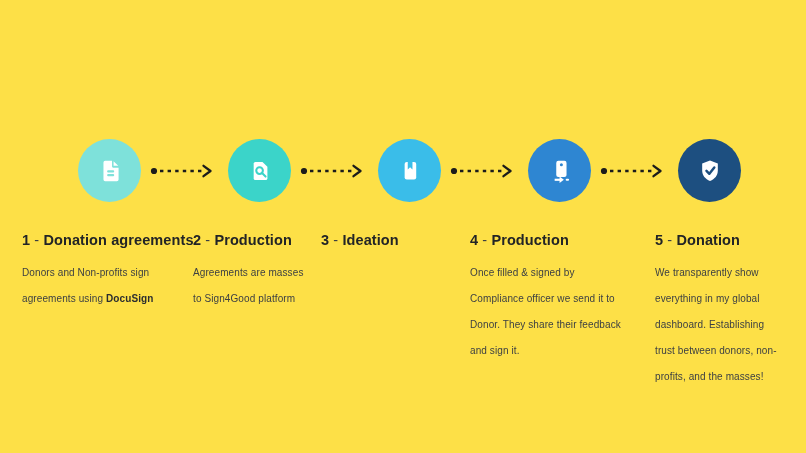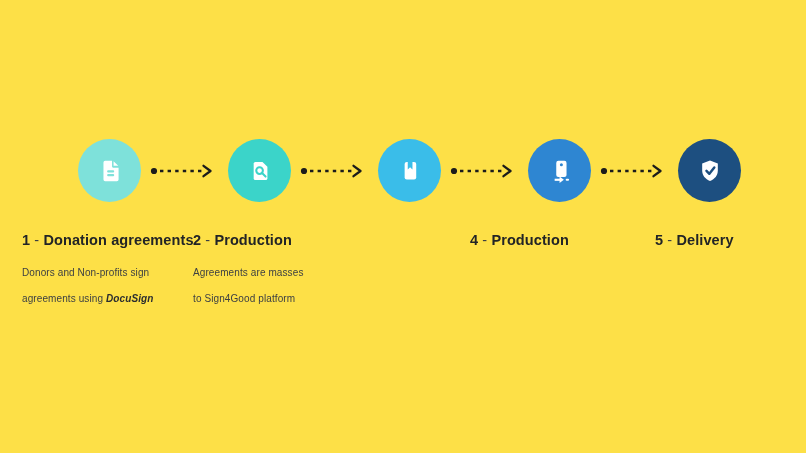--- a/index.html
+++ b/index.html
@@ -52,21 +52,20 @@
   .step-desc {
     margin: 0;
     font-size: 10px;
     line-height: 26px;
     color: #3d4043;
     letter-spacing: 0.1px;
     white-space: pre-line;
   }
   .step-desc .hl {
     font-weight: bold;
-    font-style: italic;
     color: #2b2d2f;
   }
 </style>
 </head>
 <body>
 
 <div class="canvas">
 
   <div class="step-circle" style="left: 78px; background-color: rgb(126, 225, 218); color: rgb(126, 225, 218);">
     <span>
@@ -146,23 +145,33 @@
 agreements using </span><span class="hl">DocuSign</span></p>
   </div>
 
   <div class="step-text" style="left:193px">
     <h3 class="step-title"><span>2</span> <span class="dash">-</span> <span>Production</span></h3>
     <p class="step-desc">Agreements are masses
 to Sign4Good platform</p>
   </div>
 
   <div class="step-text" style="left:321px">
+    <h3 class="step-title"><span>3</span> <span class="dash">-</span> <span>Ideation</span></h3>
   </div>
 
   <div class="step-text" style="left:470px">
     <h3 class="step-title"><span>4</span> <span class="dash">-</span> <span>Production</span></h3>
+    <p class="step-desc">Once filled &amp; signed by
+Compliance officer we send it to
+Donor. They share their feedback
+and sign it.</p>
   </div>
 
   <div class="step-text" style="left:655px">
-    <h3 class="step-title"><span>5</span> <span class="dash">-</span> <span>Delivery</span></h3>
+    <h3 class="step-title"><span>5</span> <span class="dash">-</span> <span>Donation</span></h3>
+    <p class="step-desc">We transparently show
+everything in my global
+dashboard. Establishing
+trust between donors, non-
+profits, and the masses!</p>
   </div>
 
 </div>
 
 </body></html>

